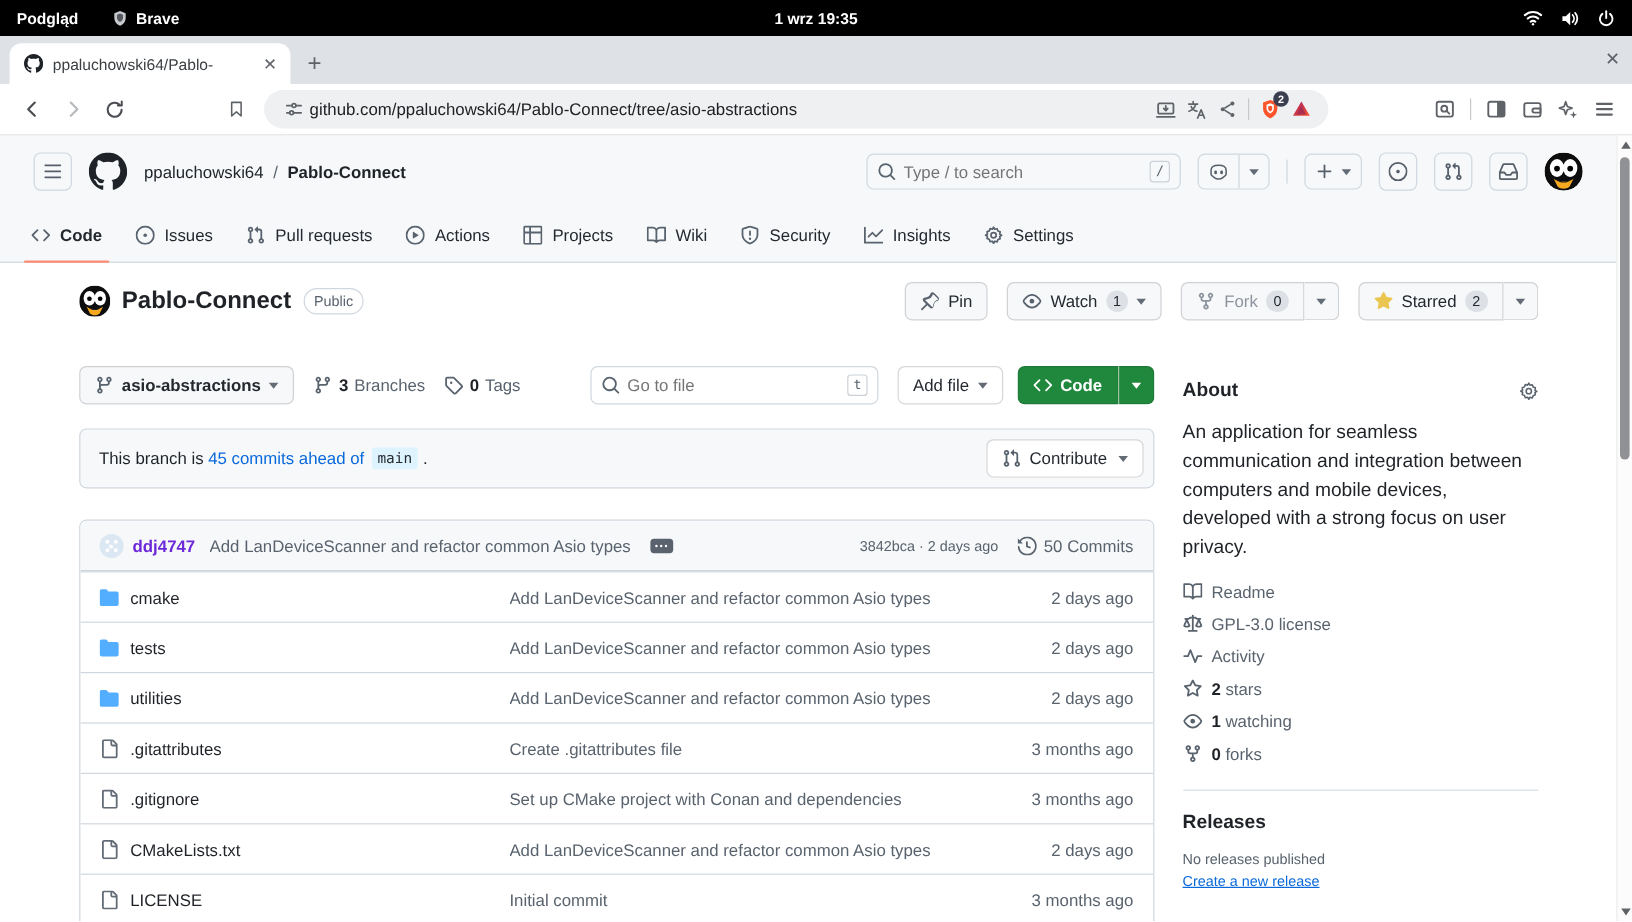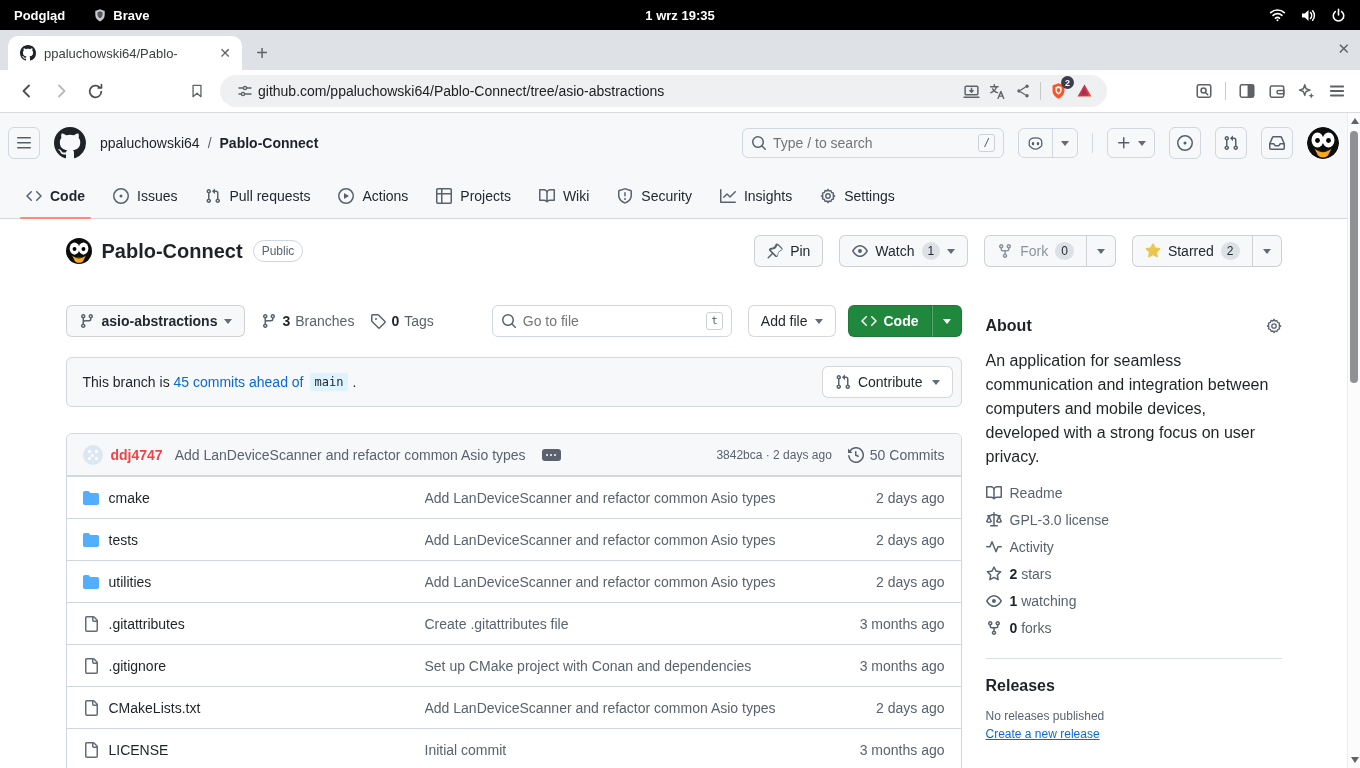--- a/index.html
+++ b/index.html
@@ -30,21 +30,21 @@
   .urlbar input { border:0; background:transparent; outline:none; flex:1; font-size:14px; color:#202124; font-family:inherit; }
   .url-ic { display:flex; align-items:center; justify-content:center; width:26px; height:26px; color:#5f6368; position:relative; }
   .vsep { width:1px; height:18px; background:#c6c9cc; margin:0 4px; }
   .shield-badge { position:absolute; top:-2px; right:-3px; background:#3b3e4f; color:#fff; font-size:9px; font-weight:bold; min-width:13px; height:13px; border-radius:7px; display:flex; align-items:center; justify-content:center; padding:0 2px; }
   .right-ics { display:flex; align-items:center; gap:4px; margin-left:76px; }
 
   
   .ghpage { height:655px; position:relative; background:#fff; }
   .page-inner { margin-right:13px; height:100%; overflow:hidden; }
 
-  .ghheader { background:#f6f8fa; padding:14px 8px; display:flex; align-items:center; gap:14px; }
+  .ghheader { background:#f6f8fa; padding:14px 28px; display:flex; align-items:center; gap:14px; }
   .iconbtn { height:32px; min-width:32px; border:1px solid #d0d7de; border-radius:6px; background:transparent; display:flex; align-items:center; justify-content:center; color:#57606a; gap:4px; }
   .octocat { color:#1f2328; display:flex; }
   .crumb { font-size:14px; color:#1f2328; display:flex; gap:8px; align-items:center; }
   .crumb .sep { color:#59636e; }
   .crumb .repo { font-weight:600; }
   .ghsearch { margin-left:auto; width:262px; height:30px; border:1px solid #d0d7de; border-radius:6px; display:flex; align-items:center; padding:0 8px; gap:6px; color:#59636e; background:#f6f8fa; }
   .ghsearch input { border:0; outline:none; background:transparent; flex:1; font-size:14px; color:#59636e; font-family:inherit; }
   .kbd { font-family:"DejaVu Sans Mono",monospace; font-size:11px; border:1px solid #ccd1d7; border-radius:3px; padding:0 4px; line-height:16px; color:#59636e; }
   .splitbtn { display:flex; height:30px; border:1px solid #d0d7de; border-radius:6px; overflow:hidden; }
   .splitbtn > div { display:flex; align-items:center; justify-content:center; padding:0 8px; color:#57606a; }
@@ -95,21 +95,21 @@
   .notice { margin-top:20px; background:#f6f8fa; border:1px solid #d0d7de; border-radius:6px; padding:8px 8px 8px 16px; display:flex; align-items:center; font-size:14px; color:#1f2328; min-height:42px; }
   .notice a { color:#0969da; text-decoration:none; }
   .branch-chip { font-family:"DejaVu Sans Mono",monospace; font-size:12px; background:#ddf4ff; color:#24292f; border-radius:2px; padding:2px 5px; margin:0 4px 0 6px; }
   .contribute { margin-left:auto; background:#fff;justify-content:space-between; }
   .contribute .caret { margin-left:2px; }
 
   .filebox { margin-top:26px; border:1px solid #d0d7de; border-radius:6px 6px 0 0; overflow:hidden; }
   .commit-row { background:#f6f8fa; height:42px; display:flex; align-items:center; padding:0 16px; gap:8px; font-size:14px; border-bottom:1px solid #d0d7de; }
   .avatar20 { width:20px; height:20px; border-radius:50%; background:#dbe7f2; position:relative; overflow:hidden; flex:none; }
   .avatar20 i { position:absolute; width:3px; height:3px; background:#fff; border-radius:1px; }
-  .commit-author { font-weight:600; color:#ef4444; }
+  .commit-author { font-weight:600; color:#6d28d9; }
   .commit-msg { color:#59636e; margin-left:4px; white-space:nowrap; overflow:hidden; }
   .kebab-chip { background:#59626d; border-radius:3px; width:19px; height:12px; display:flex; align-items:center; justify-content:center; gap:2px; margin-left:8px; flex:none; }
   .kebab-chip i { width:2px; height:2px; background:#fff; border-radius:50%; }
   .commit-right { margin-left:auto; display:flex; align-items:center; gap:16px; color:#59636e; }
   .sha-time { font-size:12px; }
   .commits-count { display:flex; gap:6px; font-size:14px; color:#59636e; }
 
   .file-row { display:grid; grid-template-columns:358px 1fr 150px; align-items:center; height:42px; font-size:14px; border-top:1px solid #d0d7de; }
   .file-row:first-of-type { border-top:0; }
   .fname { display:flex; align-items:center; gap:10px; padding-left:16px; color:#1f2328; }

